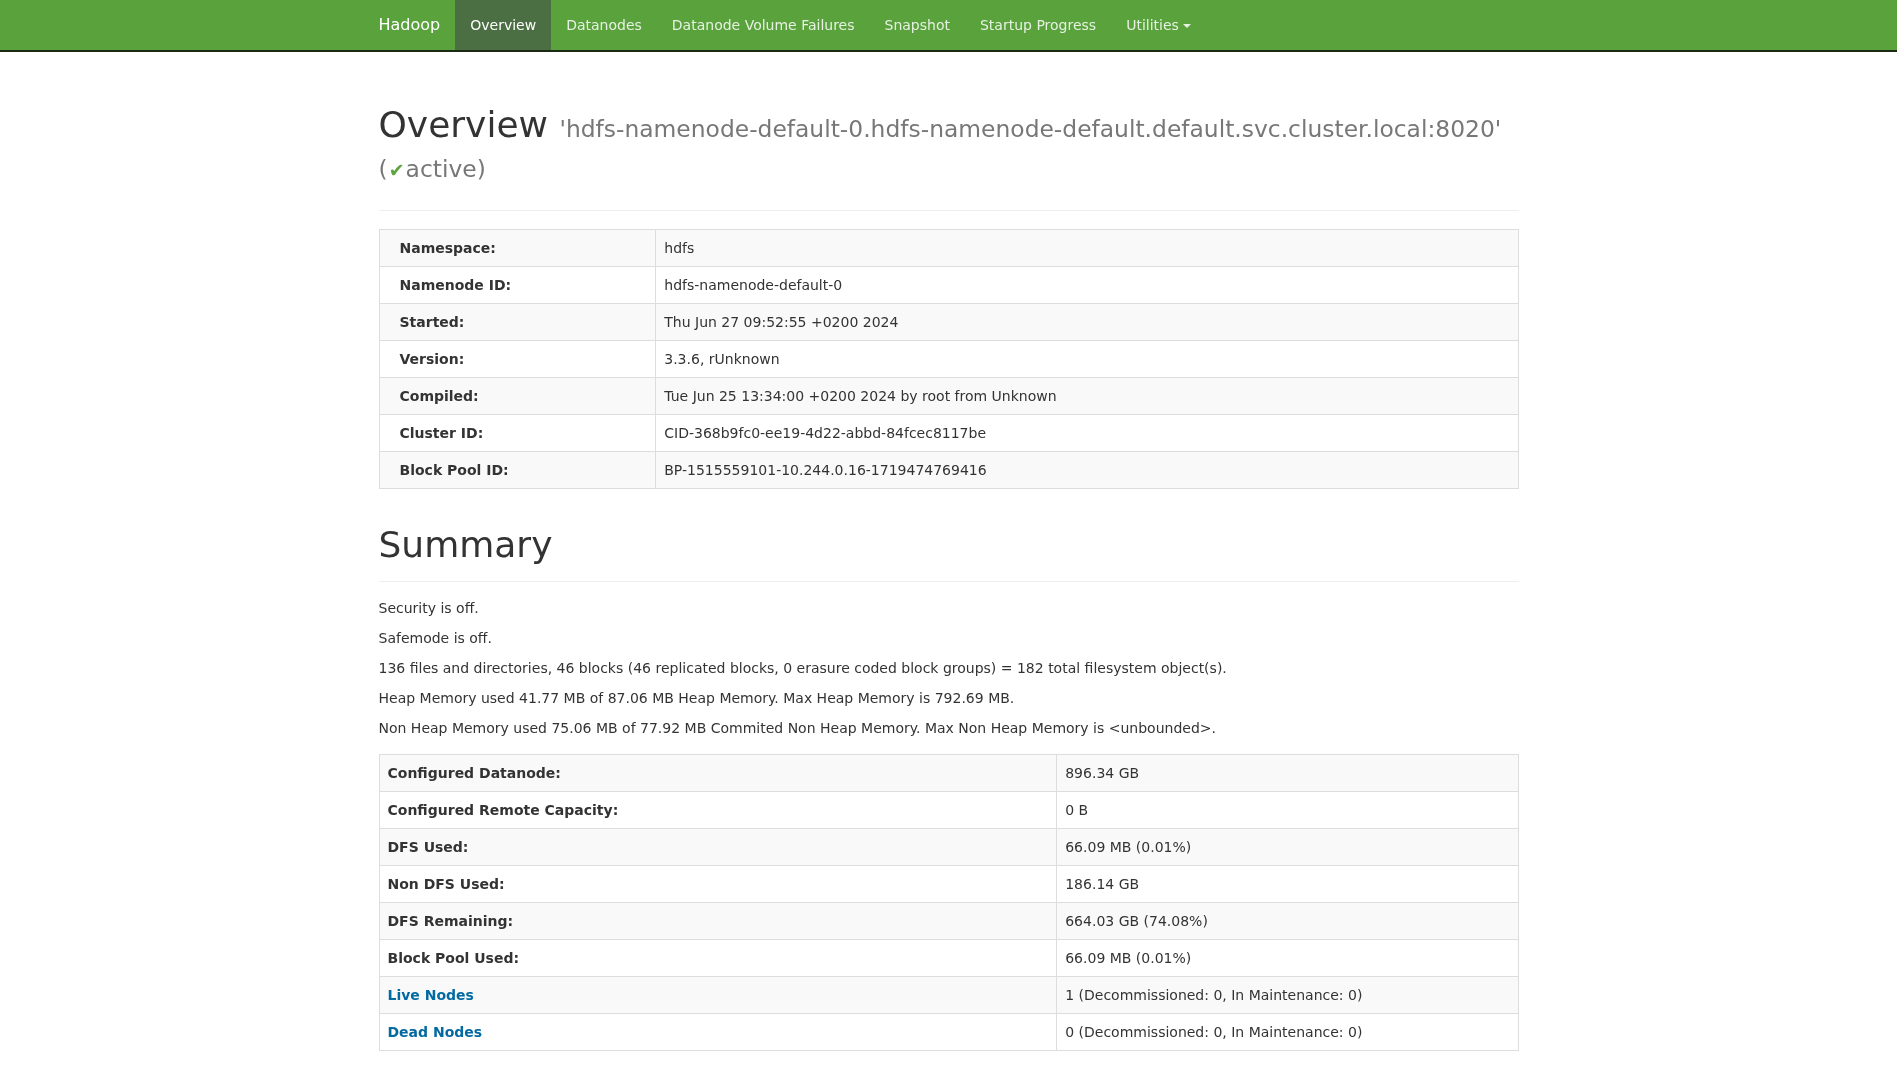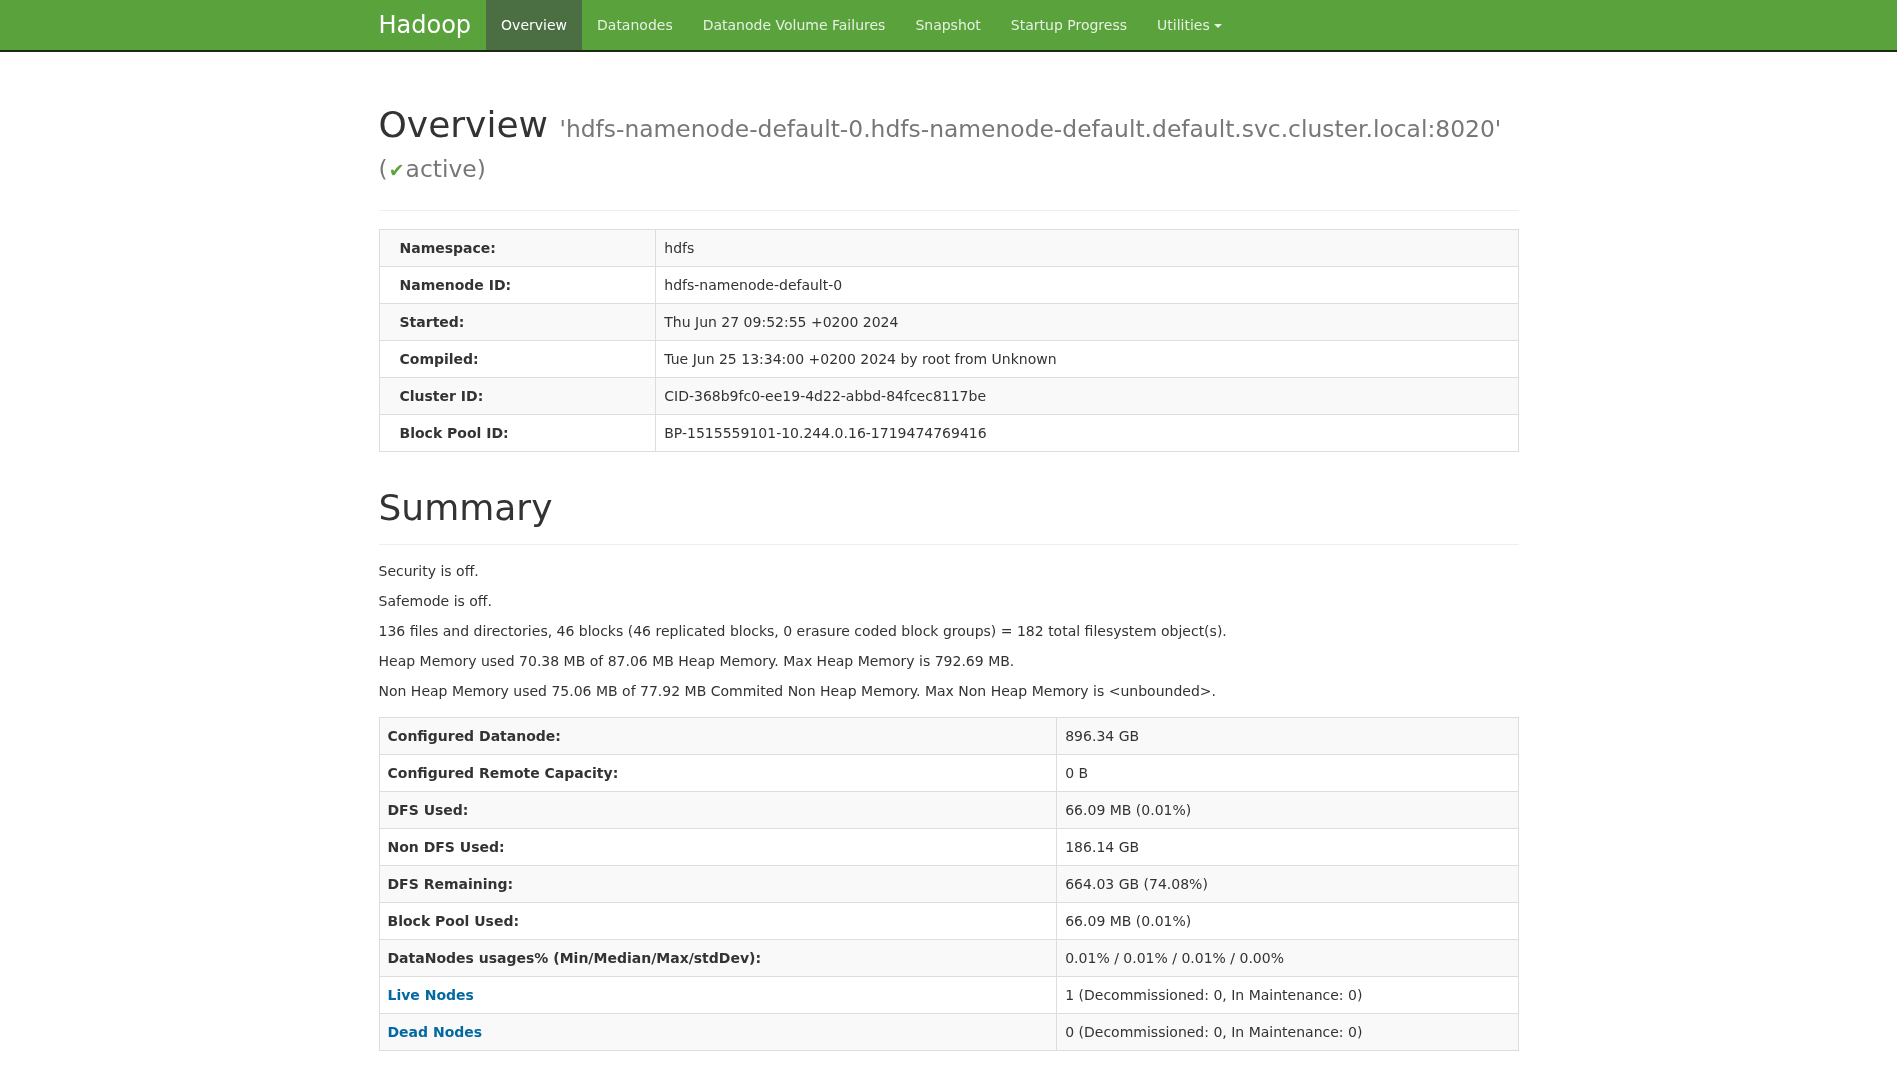--- a/index.html
+++ b/index.html
@@ -25,21 +25,21 @@
     border-bottom: 2px solid #1c2a14;
     height: 50px;
   }
   .navbar .container {
     display: flex;
     align-items: stretch;
     height: 50px;
   }
   .navbar-brand {
     color: #ffffff;
-    font-size: 24px;
+    font-size: 16px;
     line-height: 20px;
     padding: 15px;
     margin-left: -15px;
     text-decoration: none;
     display: block;
   }
   ul.navbar-nav {
     list-style: none;
     display: flex;
     margin: 0;
@@ -171,20 +171,24 @@
       </tr>
       <tr>
         <th>Namenode ID:</th>
         <td>hdfs-namenode-default-0</td>
       </tr>
       <tr>
         <th>Started:</th>
         <td>Thu Jun 27 09:52:55 +0200 2024</td>
       </tr>
       <tr>
+        <th>Version:</th>
+        <td>3.3.6, rUnknown</td>
+      </tr>
+      <tr>
         <th>Compiled:</th>
         <td>Tue Jun 25 13:34:00 +0200 2024 by root from Unknown</td>
       </tr>
       <tr>
         <th>Cluster ID:</th>
         <td>CID-368b9fc0-ee19-4d22-abbd-84fcec8117be</td>
       </tr>
       <tr>
         <th>Block Pool ID:</th>
         <td>BP-1515559101-10.244.0.16-1719474769416</td>
@@ -192,21 +196,21 @@
     </tbody>
   </table>
 
   <div class="page-header" id="summary-header">
     <h1>Summary</h1>
   </div>
 
   <p class="summary-line first">Security is off.</p>
   <p class="summary-line">Safemode is off.</p>
   <p class="summary-line">136 files and directories, 46 blocks (46 replicated blocks, 0 erasure coded block groups) = 182 total filesystem object(s).</p>
-  <p class="summary-line">Heap Memory used 70.38 MB of 87.06 MB Heap Memory. Max Heap Memory is 792.69 MB.</p>
+  <p class="summary-line">Heap Memory used 41.77 MB of 87.06 MB Heap Memory. Max Heap Memory is 792.69 MB.</p>
   <p class="summary-line">Non Heap Memory used 75.06 MB of 77.92 MB Commited Non Heap Memory. Max Non Heap Memory is &lt;unbounded&gt;.</p>
 
   <table class="table" id="metrics-table">
     <tbody>
       <tr>
         <th>Configured Datanode:</th>
         <td>896.34 GB</td>
       </tr>
       <tr>
         <th>Configured Remote Capacity:</th>
@@ -222,24 +226,20 @@
       </tr>
       <tr>
         <th>DFS Remaining:</th>
         <td>664.03 GB (74.08%)</td>
       </tr>
       <tr>
         <th>Block Pool Used:</th>
         <td>66.09 MB (0.01%)</td>
       </tr>
       <tr>
-        <th>DataNodes usages% (Min/Median/Max/stdDev):</th>
-        <td>0.01% / 0.01% / 0.01% / 0.00%</td>
-      </tr>
-      <tr>
         <th><a href="#" class="metric-link">Live Nodes</a></th>
         <td>1 (Decommissioned: 0, In Maintenance: 0)</td>
       </tr>
       <tr>
         <th><a href="#" class="metric-link">Dead Nodes</a></th>
         <td>0 (Decommissioned: 0, In Maintenance: 0)</td>
       </tr>
     </tbody>
   </table>
 

